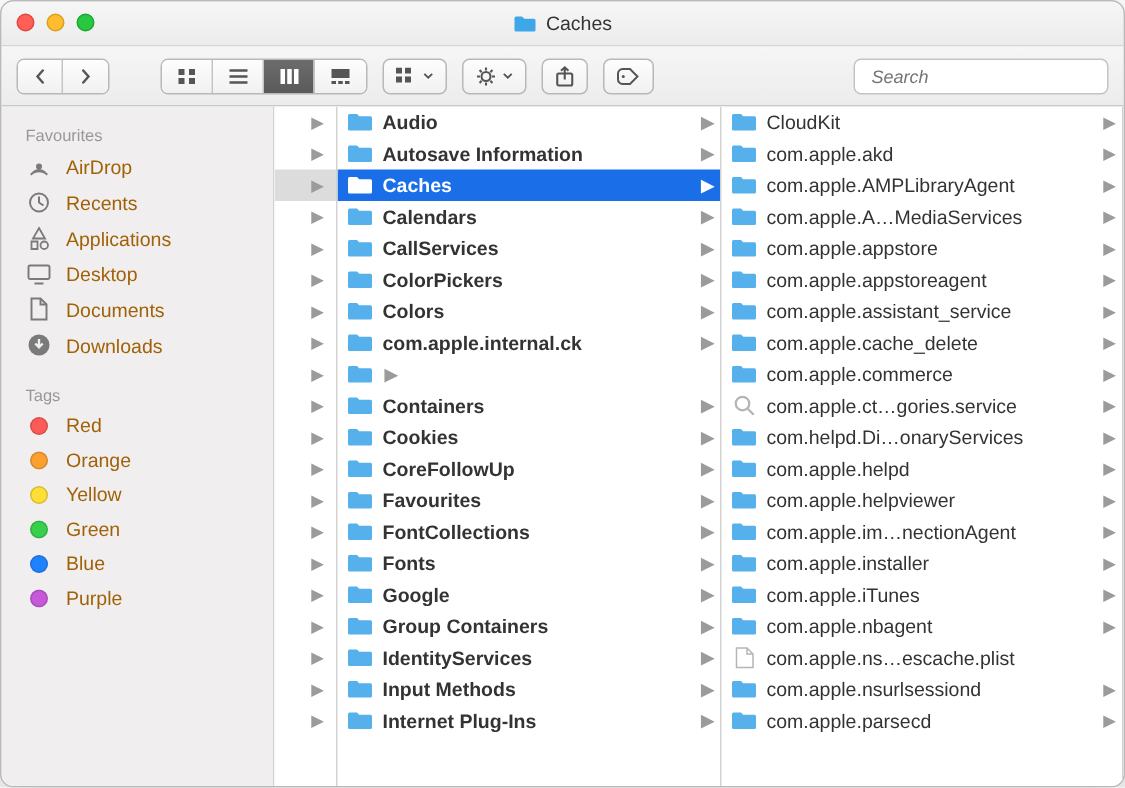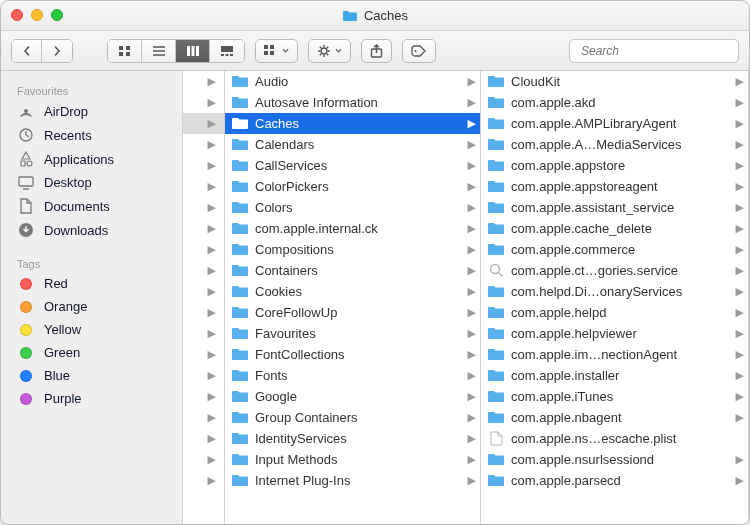--- a/index.html
+++ b/index.html
@@ -41,30 +41,30 @@
     display:flex; align-items:center; height:24px; width:170px;
     border:1px solid #c4c4c4; border-radius:5px; background:#fff; padding:0 6px; gap:5px;
   }
   .search input { border:none; outline:none; font-size:12px; flex:1; background:transparent;font-style:italic;}
   .body { flex:1; display:flex; overflow:hidden; }
   .sidebar {
     width: 182px; background:#f0eeef; border-right:1px solid #d2d2d2;
     padding: 8px 0 0 0; font-size:13px; color:#555; overflow:hidden;
   }
   .sb-head { font-size:11px; color:#98989a; padding: 6px 16px 2px; font-weight:500;}
-  .sb-item { display:flex; align-items:center; gap:9px; padding:4px 16px; cursor:default; color:#0f172a;}
+  .sb-item { display:flex; align-items:center; gap:9px; padding:4px 16px; cursor:default; color:#a16207;}
   .sb-icon { width:18px; display:flex; justify-content:center; color:#7a7a7a; font-size:14px;}
   .tagdot { width:12px; height:12px; border-radius:50%; border:1px solid rgba(0,0,0,0.15);}
   .columns { flex:1; display:flex; overflow:hidden; font-size:13px; background:#fff;}
   .col {
     border-right:1px solid #d2d2d2; overflow:hidden;
     display:flex; flex-direction:column;
   }
   .col0 { width:42px; background:#fff;}
-  .col1 { width:256px; }
+  .col1 { width:256px;font-weight:bold; }
   .col2 { flex:1; }
   .row { display:flex; align-items:center; height:21px; padding:0 4px 0 6px; gap:6px; color:#333; cursor:default; white-space:nowrap;}
   .row .label { flex:1; overflow:hidden; text-overflow:ellipsis; }
   .row .arrow { color:#9b9b9b; font-size:11px; width:10px; text-align:right;}
   .row.sel { background:#1a6fe8; color:#fff; }
   .row.sel .arrow { color:#fff; }
   .row.sel .folder-icon { color:#fff; }
   .folder-icon { color:#56b0ec; font-size:15px; width:18px; display:flex; justify-content:center;}
   .file-icon { color:#b5b5b5; font-size:13px; width:18px; display:flex; justify-content:center;}
   .col0 .row { justify-content:flex-end; padding-right:8px; background:#fff;}
@@ -412,21 +412,20 @@
             </span>
             <span class="label">com.apple.internal.ck</span>
             <span class="arrow">▶</span>
           </div>
           <div class="row">
             <span class="folder-icon ">
               <svg width="18" height="13" viewBox="0 0 18 13">
                 <path fill="currentColor" d="M1 2a1 1 0 011-1h5l1.5 1.5H16a1 1 0 011 1V11a1 1 0 01-1 1H2a1 1 0 01-1-1V2z"></path>
               </svg>
             </span>
-            <span class="label">Compositions</span>
             <span class="arrow">▶</span>
           </div>
           <div class="row">
             <span class="folder-icon ">
               <svg width="18" height="13" viewBox="0 0 18 13">
                 <path fill="currentColor" d="M1 2a1 1 0 011-1h5l1.5 1.5H16a1 1 0 011 1V11a1 1 0 01-1 1H2a1 1 0 01-1-1V2z"></path>
               </svg>
             </span>
             <span class="label">Containers</span>
             <span class="arrow">▶</span>

